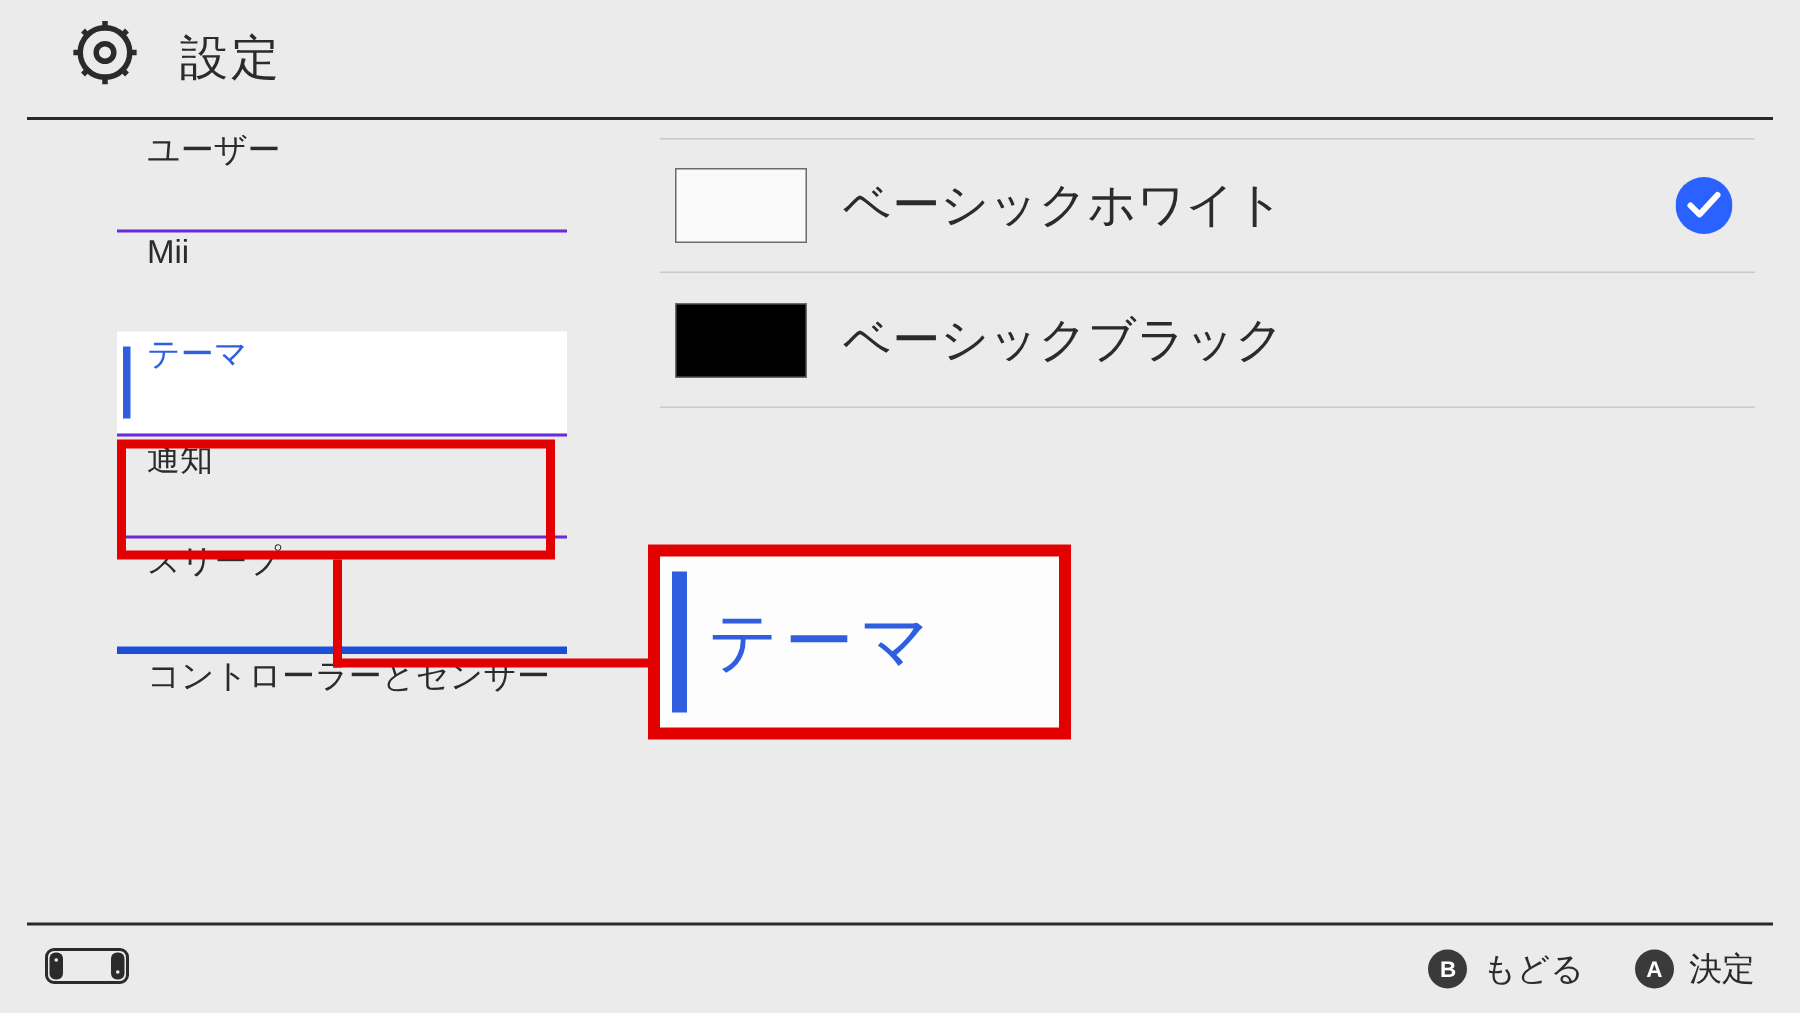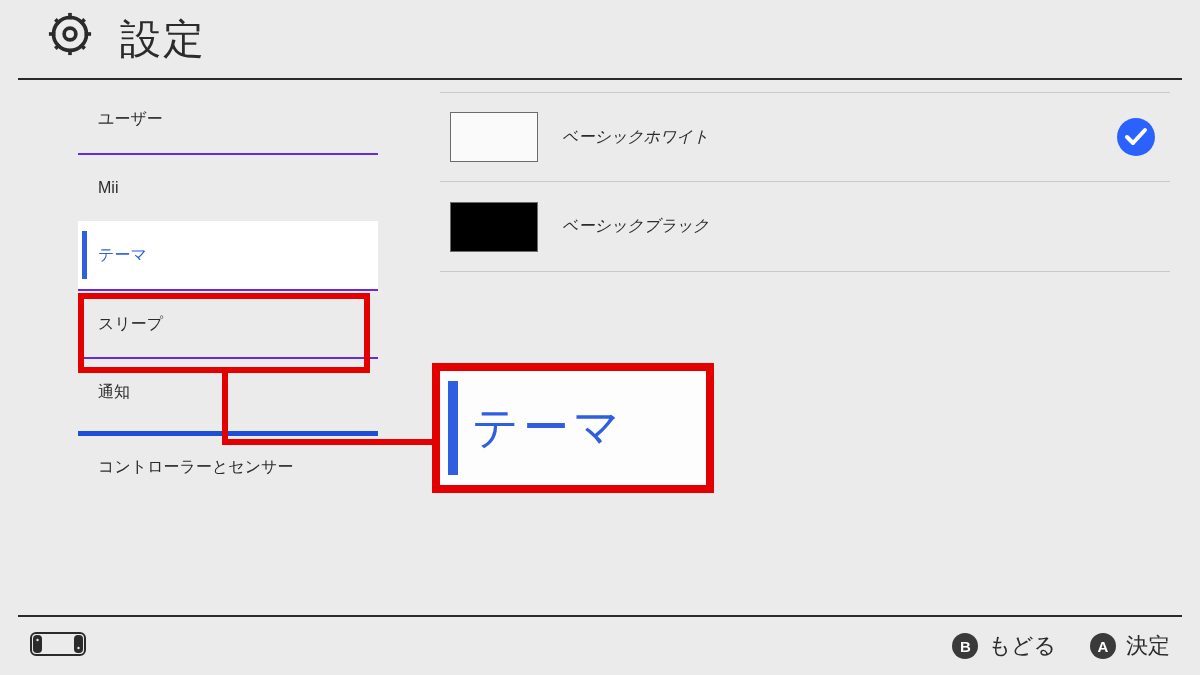--- a/index.html
+++ b/index.html
@@ -1,40 +1,40 @@
 <!DOCTYPE html>
 <html><head>
 <meta charset="utf-8">
 <style>
   * { box-sizing: border-box; margin: 0; padding: 0; }
   html, body { width: 1200px; height: 675px; font-family: "Hiragino Kaku Gothic ProN","Yu Gothic","Meiryo",sans-serif; background:#ebebeb; color:#2b2b2b; overflow:hidden; }
   .screen { position:relative; width:1200px; height:675px; }
 
   
   .header { position:absolute; left:0; top:0; right:0; height:78px; display:flex; align-items:center; padding-left:48px; }
-  .header-title { font-size:41px; letter-spacing:2px; display:flex; align-items:center; gap:28px; }
+  .header-title { font-size:32px; letter-spacing:2px; display:flex; align-items:center; gap:28px; }
   .header-rule { position:absolute; left:18px; right:18px; top:78px; height:0; border-top:2px solid #2a2a2a; }
 
   
   .sidebar { position:absolute; left:78px; top:85px; width:300px; }
-  .side-item { height:68px; display:flex; align-items:center; padding-left:20px; font-size:16px; cursor:pointer; position:relative; }
+  .side-item { height:68px; display:flex; align-items:flex-start; padding-left:20px; font-size:22px; cursor:pointer; position:relative; }
   .side-item + .side-item { border-top:2px solid #6d28d9; }
   .side-item.spaced { margin-top:6px; border-top:5px solid #1d4ed8; }
   .side-item.selected { background:#fff; color:#2f5fe0; border-top:none; }
   .side-item.selected::before { content:""; position:absolute; left:4px; top:10px; bottom:10px; width:5px; background:#2f5fe0; }
   .side-item .lbl { pointer-events:none; }
 
   
   .content { position:absolute; left:440px; right:30px; top:92px; }
   .opt { display:flex; align-items:center; height:90px; border-bottom:1px solid #c9c9c9; padding:0 15px 0 10px; cursor:pointer; }
   .opt:first-child { border-top:1px solid #c9c9c9; }
   .swatch { width:88px; height:50px; border:1px solid #6b6b6b; margin-right:24px; }
   .swatch.white { background:#fafafa; }
   .swatch.black { background:#000; }
-  .opt-label { font-size:16px; flex:1;font-style:italic; }
+  .opt-label { font-size:32px; flex:1; }
   .check { width:38px; height:38px; border-radius:50%; display:flex; align-items:center; justify-content:center; }
   .check svg { display:block; }
 
   
   .anno-frame1 { position:absolute; left:78px; top:293px; width:292px; height:80px; border:6px solid #e30000; pointer-events:none; }
   .anno-line-v { position:absolute; left:222px; top:373px; width:6px; height:72px; background:#e30000; pointer-events:none; }
   .anno-line-h { position:absolute; left:222px; top:439px; width:218px; height:6px; background:#e30000; pointer-events:none; }
   .callout { position:absolute; left:432px; top:363px; width:282px; height:130px; border:8px solid #e30000; background:#fdfdfd; display:flex; align-items:center; }
   .callout::before { content:""; position:absolute; left:8px; top:10px; bottom:10px; width:10px; background:#2f5fe0; }
   .callout-text { font-size:46px; color:#2f5fe0; margin-left:32px; letter-spacing:4px; }
@@ -77,24 +77,24 @@
     <div class="side-item">
         <span class="lbl">ユーザー</span>
       </div>
     <div class="side-item">
         <span class="lbl">Mii</span>
       </div>
     <div class="side-item selected">
         <span class="lbl">テーマ</span>
       </div>
     <div class="side-item">
-        <span class="lbl">スリープ</span>
+        <span class="lbl">通知</span>
       </div>
     <div class="side-item">
-        <span class="lbl">通知</span>
+        <span class="lbl">スリープ</span>
       </div>
     <div class="side-item spaced">
         <span class="lbl">コントローラーとセンサー</span>
       </div>
   </nav>
 
   <div class="content">
     <div class="opt">
       <div class="swatch white"></div>
       <div class="opt-label">ベーシックホワイト</div>

